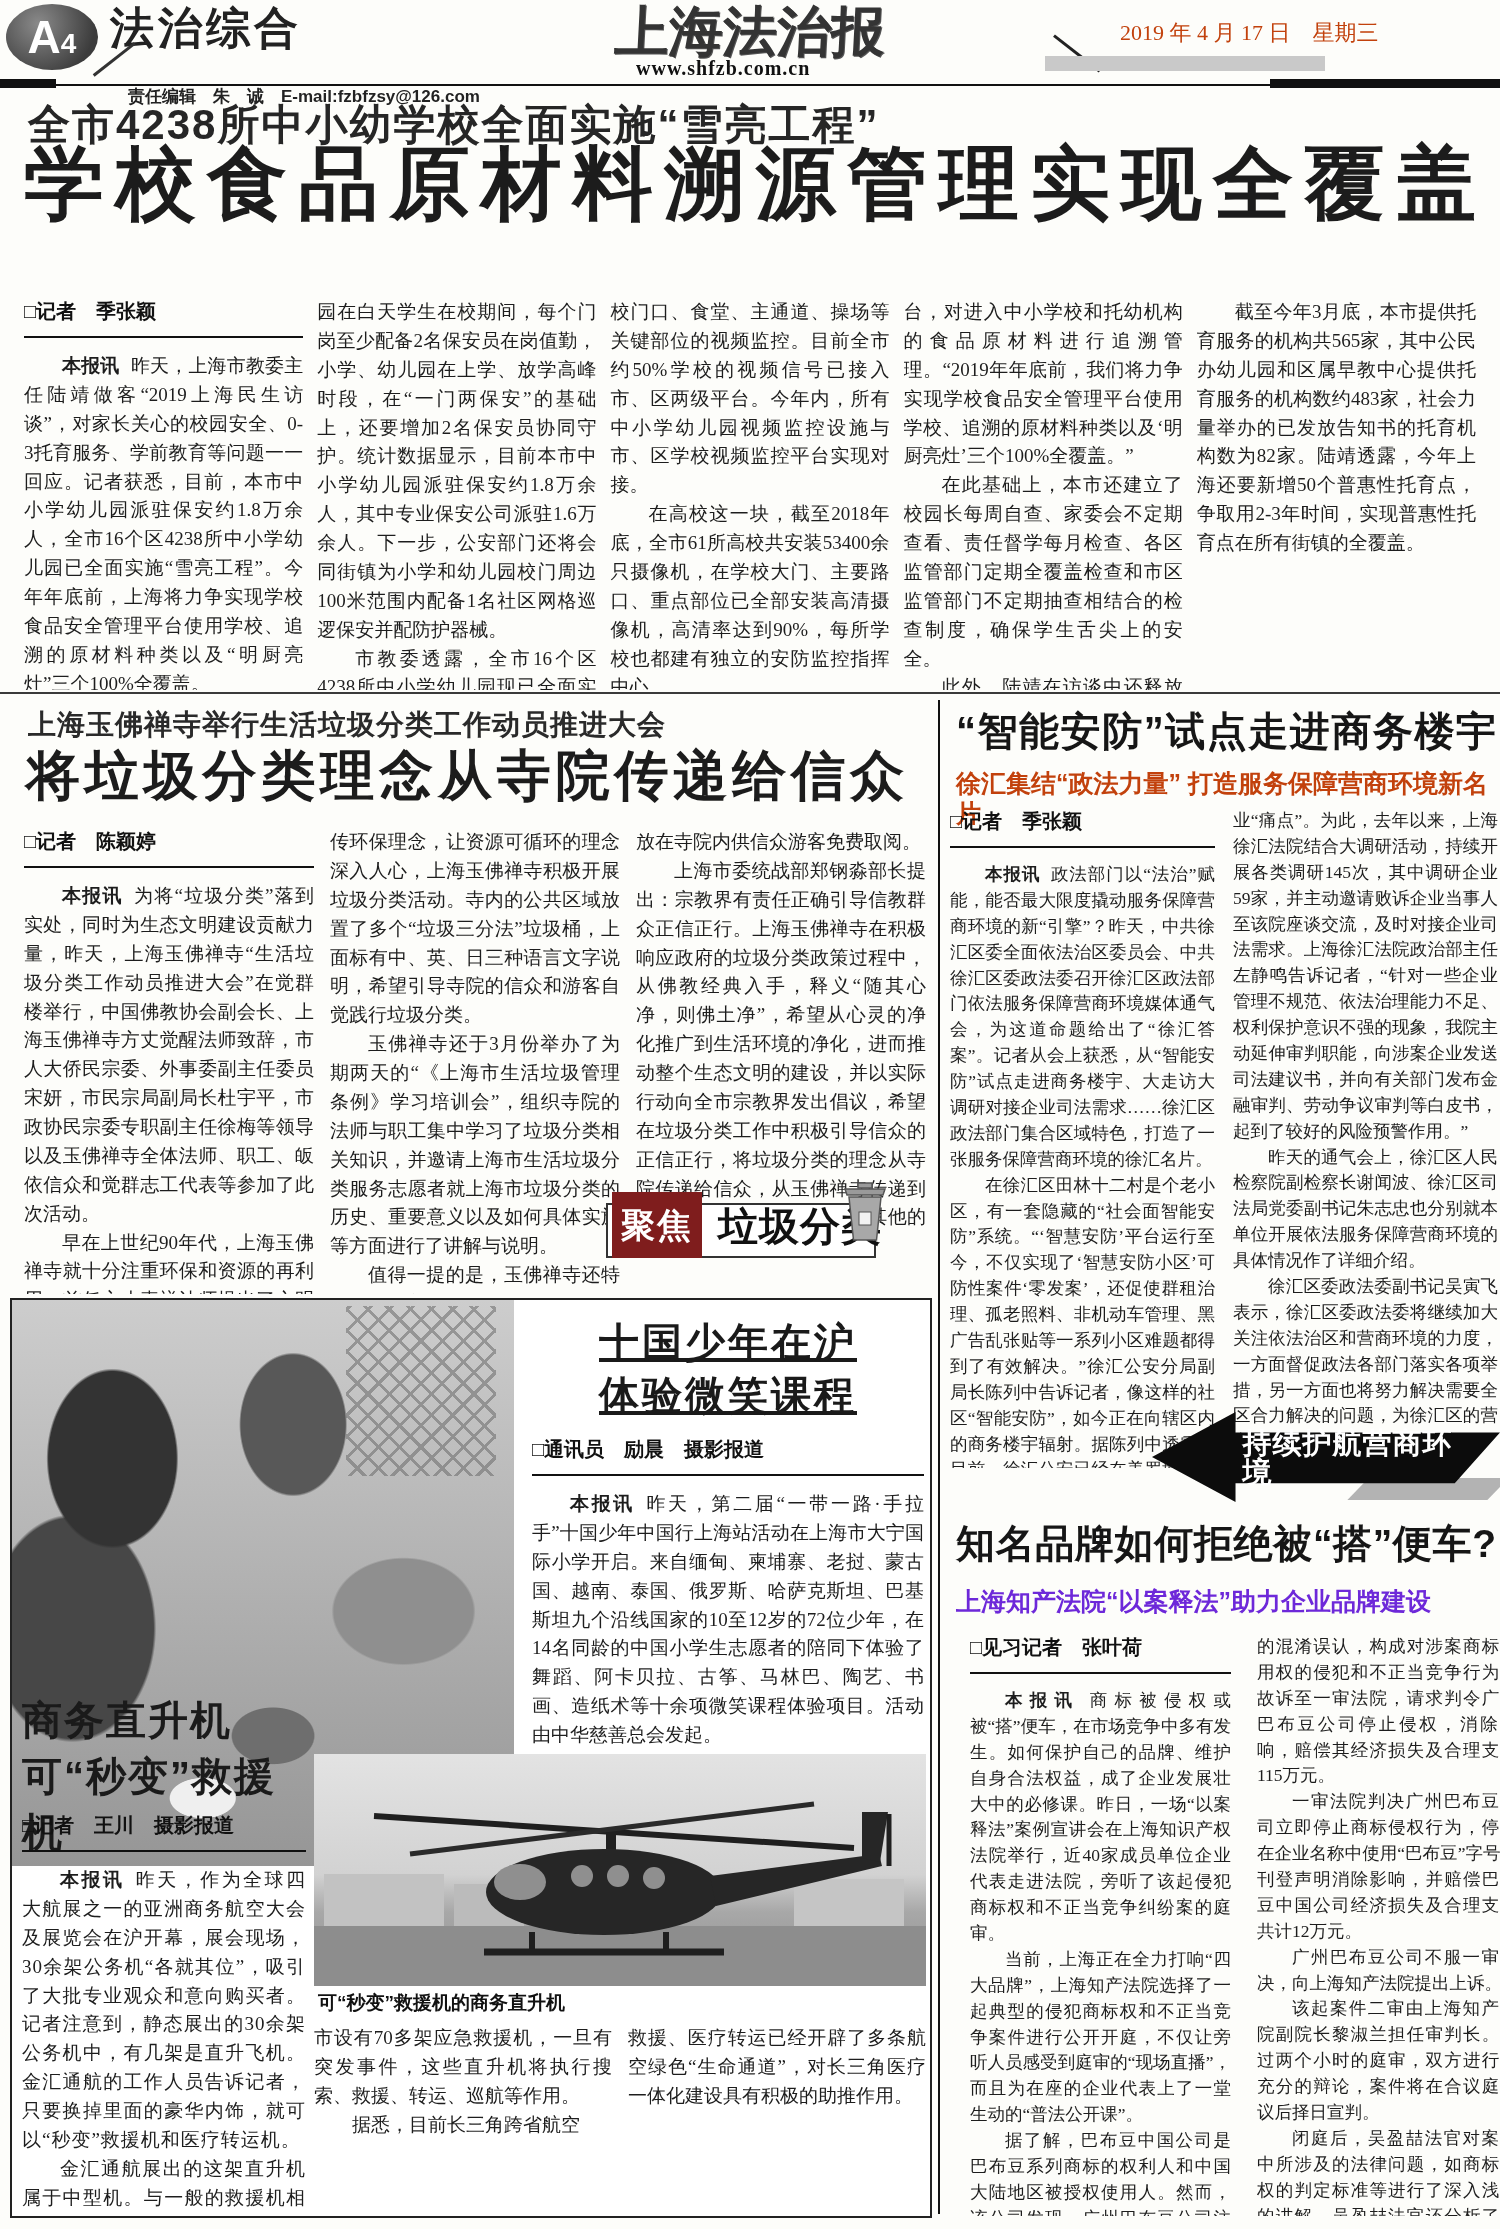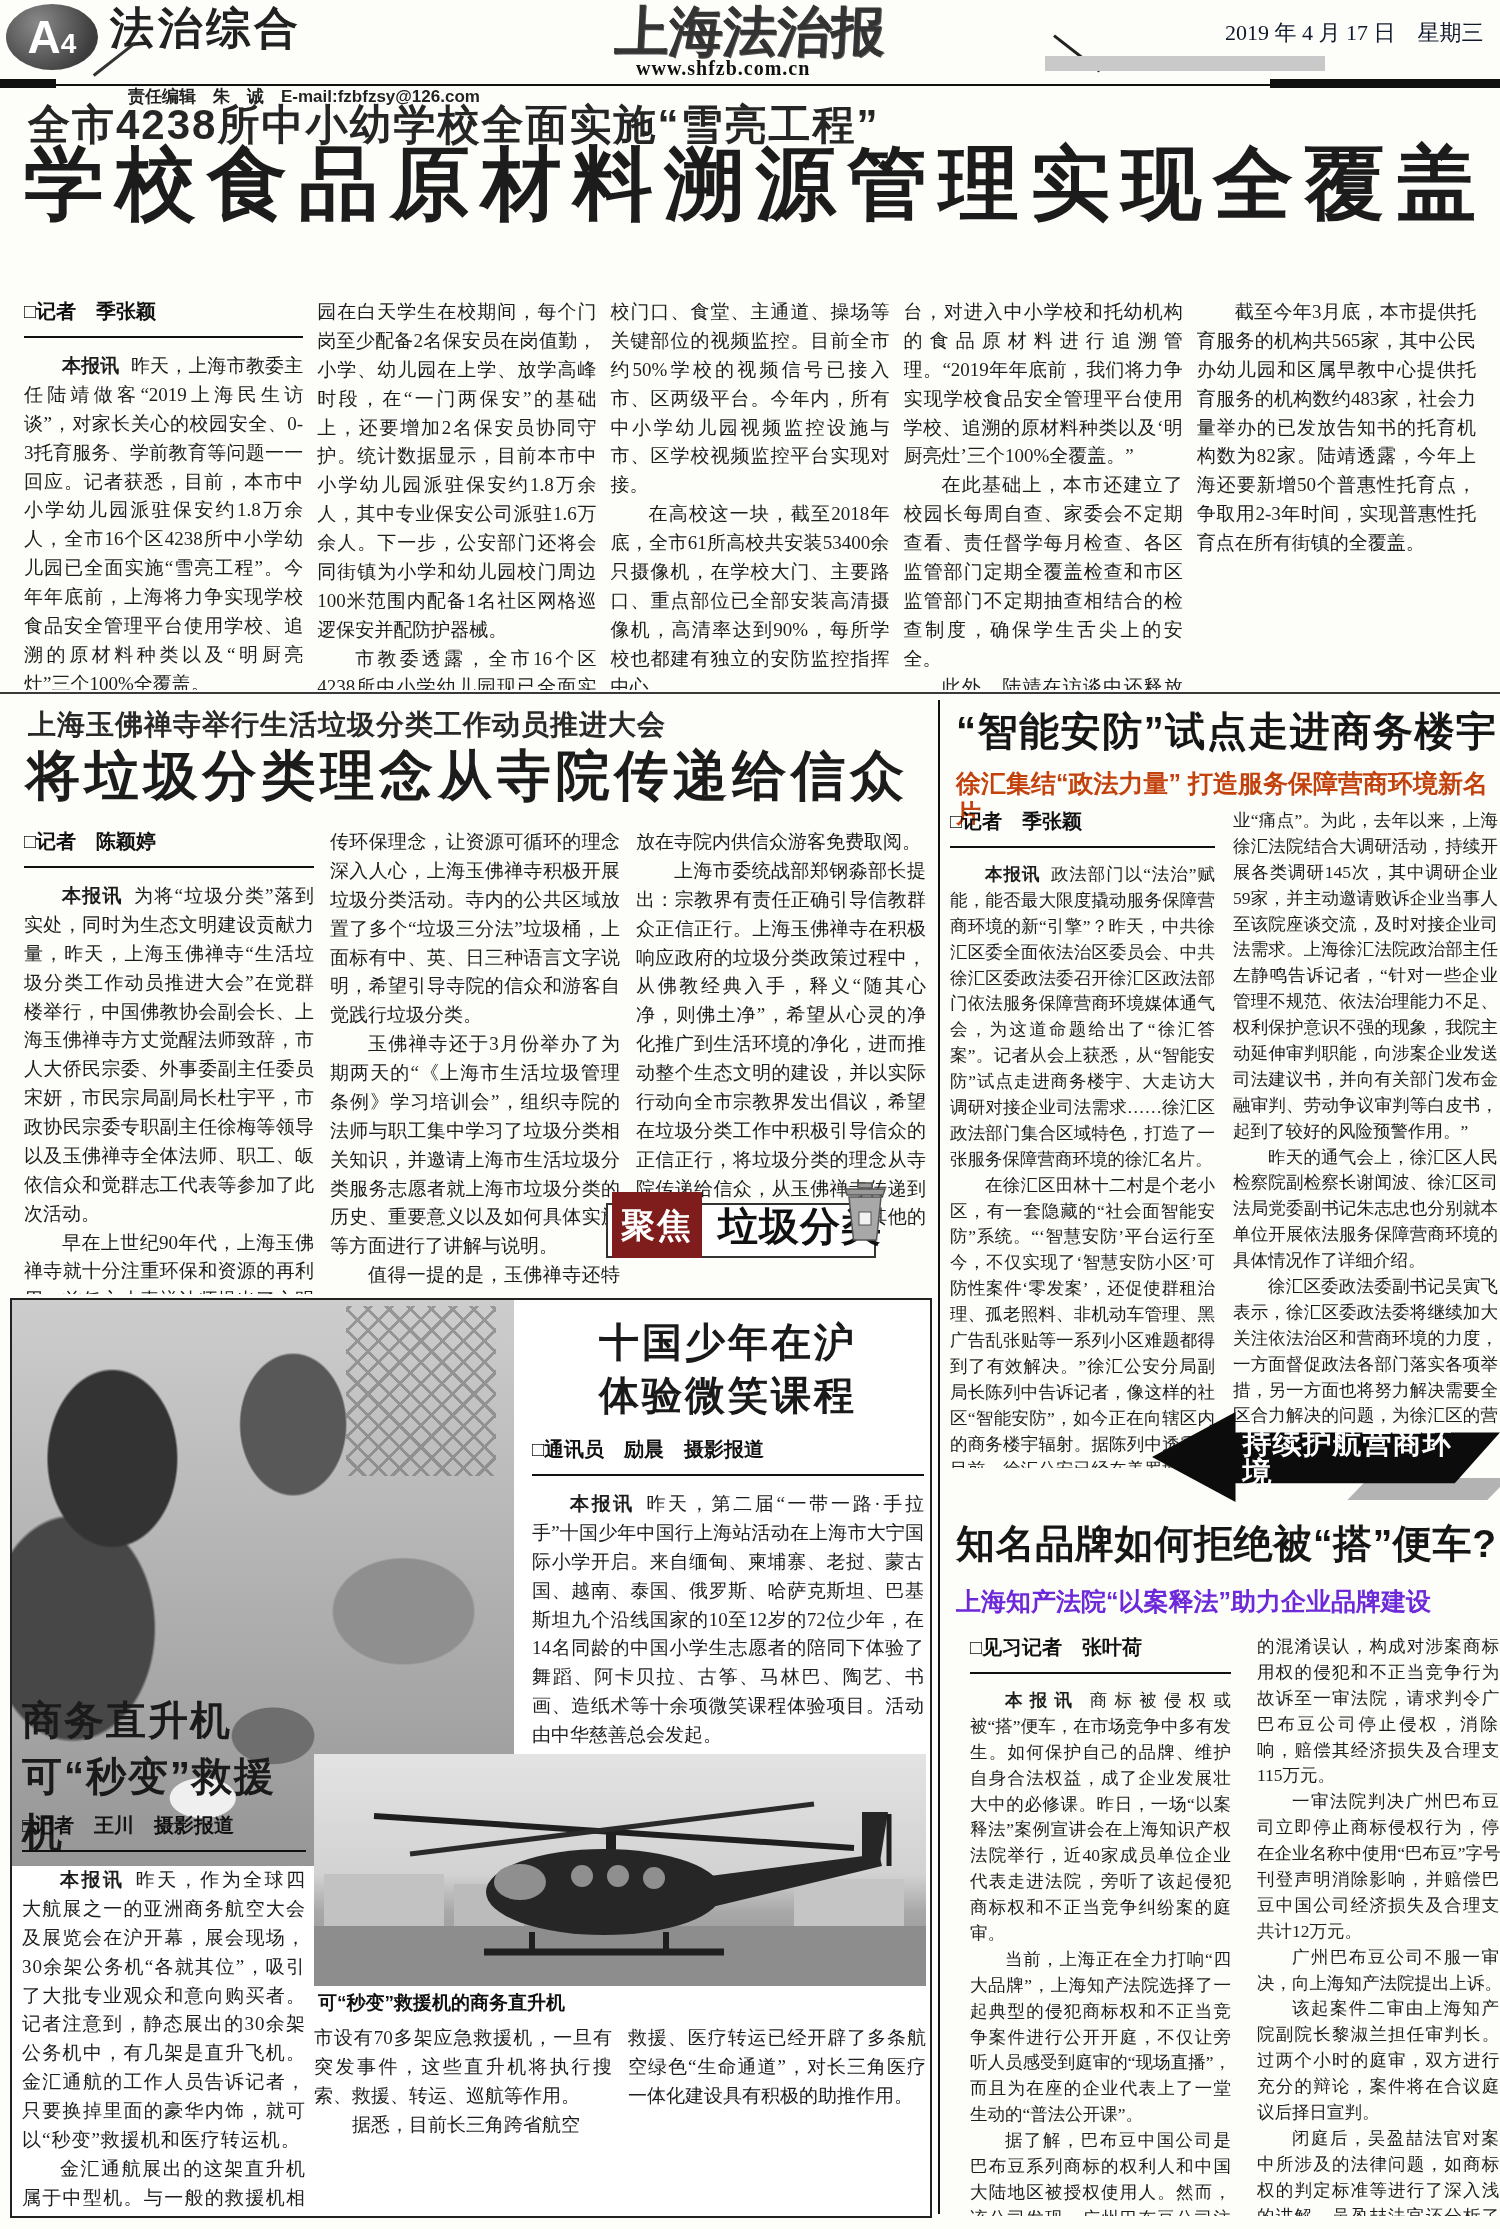--- a/index.html
+++ b/index.html
@@ -13,21 +13,21 @@
   .a4badge .bigA{font:900 46px/1 "Liberation Sans",sans-serif;}
   .a4badge .sm4{font:900 28px/1 "Liberation Sans",sans-serif;margin-top:14px;}
   .section-title{left:110px;top:2px;font:900 44px/1.2 "Liberation Sans",sans-serif;letter-spacing:4px;color:#222;}
   .editor-line{left:128px;top:56px;font:700 17px/1 "Liberation Sans",sans-serif;color:#222;margin-top:32px;}
   .hdr-diag1{left:88px;top:58px;width:52px;height:2.5px;background:#333;transform:rotate(-38deg);}
   .masthead{left:580px;top:0px;width:340px;text-align:center;
             font:900 54px/1.2 "Liberation Serif",serif;color:#343434;
             transform:skewX(-3deg);text-shadow:1px 1px 0 #555;}
   .website{left:636px;top:58px;font:700 20px/1 "Liberation Serif",serif;letter-spacing:1px;color:#111;}
   .hdr-diag2{left:1048px;top:52px;width:58px;height:2.5px;background:#222;transform:rotate(38deg);}
-  .date{left:1225px;top:22px;font:400 22px/1 "Liberation Serif",serif;color:#0f172a;}
+  .date{left:1120px;top:22px;font:400 22px/1 "Liberation Serif",serif;color:#c2410c;}
   .graybar{left:1045px;top:56px;width:280px;height:15px;background:#c9c9c9;}
   .rule-main{left:0;top:84px;width:1500px;height:2px;background:#111;}
   .rule-thick-l{left:0;top:79px;width:56px;height:9px;background:#111;}
   .rule-thick-r{left:1270px;top:79px;width:230px;height:9px;background:#111;}
   
   .kicker1{left:28px;top:100px;width:1000px;font:900 42px/1.2 "Liberation Sans",sans-serif;letter-spacing:2px;color:#262626;}
   .headline1{left:24px;top:142px;width:1452px;font:900 80px/1.05 "Liberation Sans",sans-serif;
              color:#1c1c1c;text-align:justify;text-align-last:justify;}
   .byline{font:700 20px/1.3 "Liberation Sans",sans-serif;color:#111;
           border-bottom:2.5px solid #111;padding-bottom:12px;margin-bottom:14px;}
@@ -71,21 +71,21 @@
       radial-gradient(ellipse 56px 34px at 38% 88%,#efefef 58%,rgba(0,0,0,0) 60%),
       radial-gradient(ellipse 110px 150px at 20% 28%,#333 58%,rgba(0,0,0,0) 60%),
       radial-gradient(ellipse 140px 190px at 12% 58%,#474747 58%,rgba(0,0,0,0) 60%),
       radial-gradient(ellipse 90px 120px at 56% 22%,#585858 58%,rgba(0,0,0,0) 60%),
       radial-gradient(ellipse 120px 90px at 78% 55%,#8f8f8f 58%,rgba(0,0,0,0) 60%),
       linear-gradient(180deg,#cdcdcd 0%,#b4b4b4 45%,#969696 100%);}
   .lattice{position:absolute;right:18px;top:6px;width:150px;height:170px;opacity:.55;
     background:repeating-linear-gradient(45deg,rgba(0,0,0,0) 0 12px,#6b6b6b 12px 15px),
                repeating-linear-gradient(-45deg,rgba(0,0,0,0) 0 12px,#6b6b6b 12px 15px);}
   .title-a5{left:532px;top:1316px;width:392px;text-align:center;
-            font:900 40px/1.32 "Liberation Sans",sans-serif;color:#1a1a1a;letter-spacing:3px;}
+            font:900 40px/1.32 "Liberation Sans",sans-serif;color:#1a1a1a;letter-spacing:3px;text-decoration:underline;}
   .a5block{left:532px;top:1436px;width:392px;}
   .title-a6{left:22px;top:1692px;width:286px;font:900 40px/1.4 "Liberation Sans",sans-serif;color:#1a1a1a;letter-spacing:2px;}
   .a6col1{left:22px;top:1812px;width:284px;height:402px;overflow:hidden;}
   .a6col1 p{letter-spacing:1px;}
   .photo2{left:314px;top:1754px;width:612px;height:232px;overflow:hidden;
           background:linear-gradient(180deg,#e3e3e3 0%,#d2d2d2 52%,#a8a8a8 68%,#8c8c8c 100%);}
   .caption2{left:318px;top:1992px;font:700 19px/1.2 "Liberation Sans",sans-serif;color:#111;}
   .a6cols{left:314px;top:2024px;width:612px;height:188px;}
   
   .a1cols{left:24px;top:298px;width:1452px;height:392px;gap:14px;}

